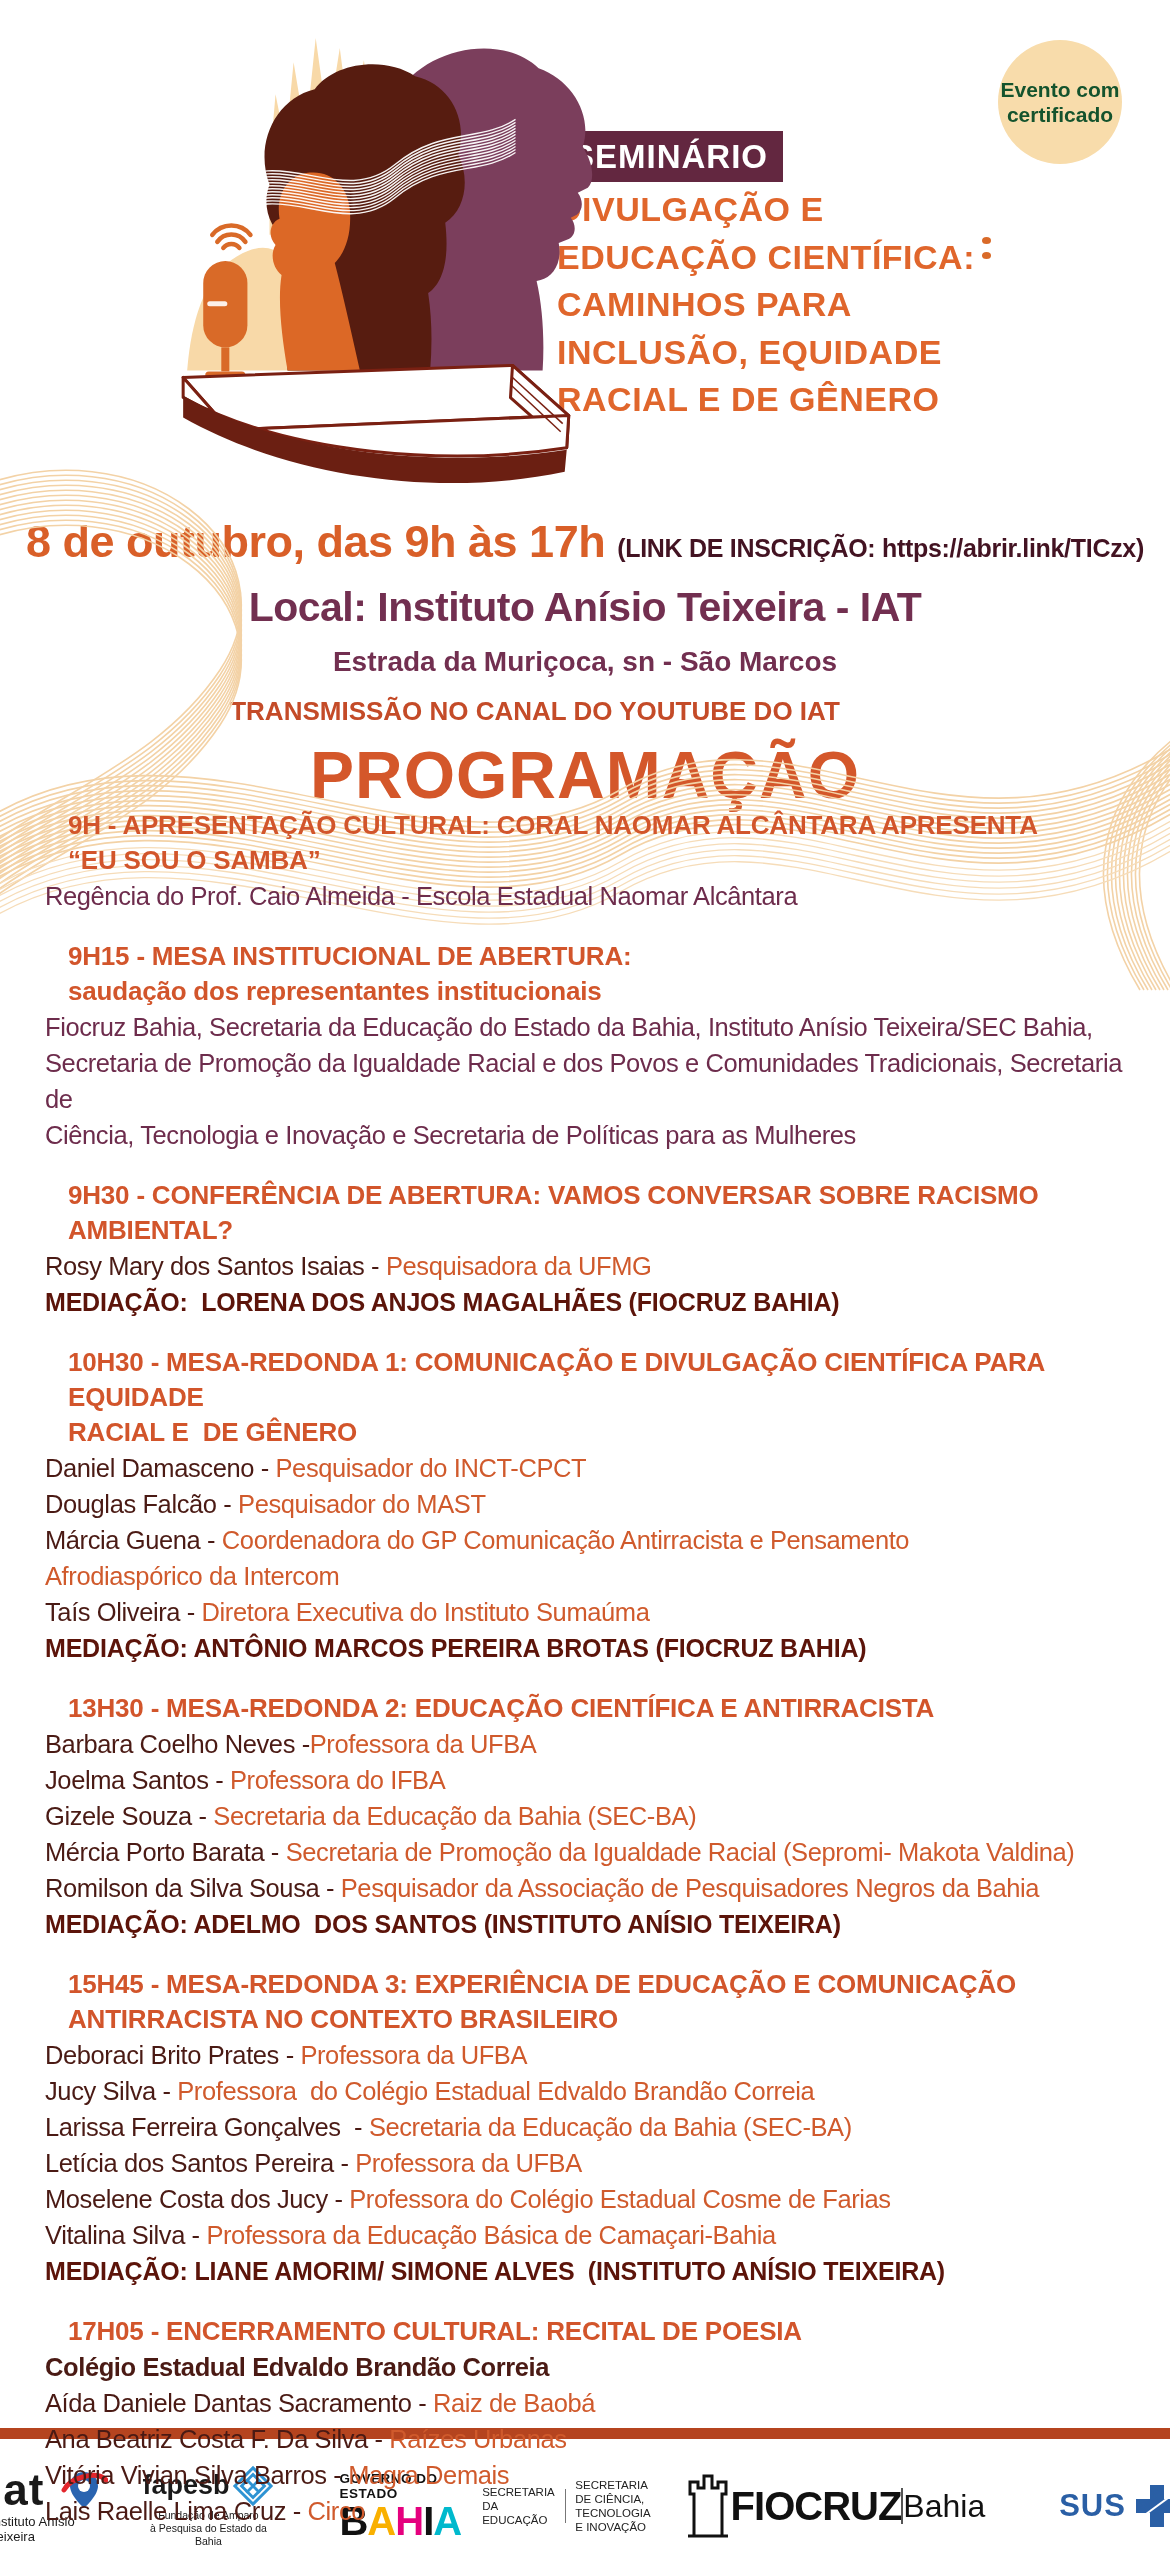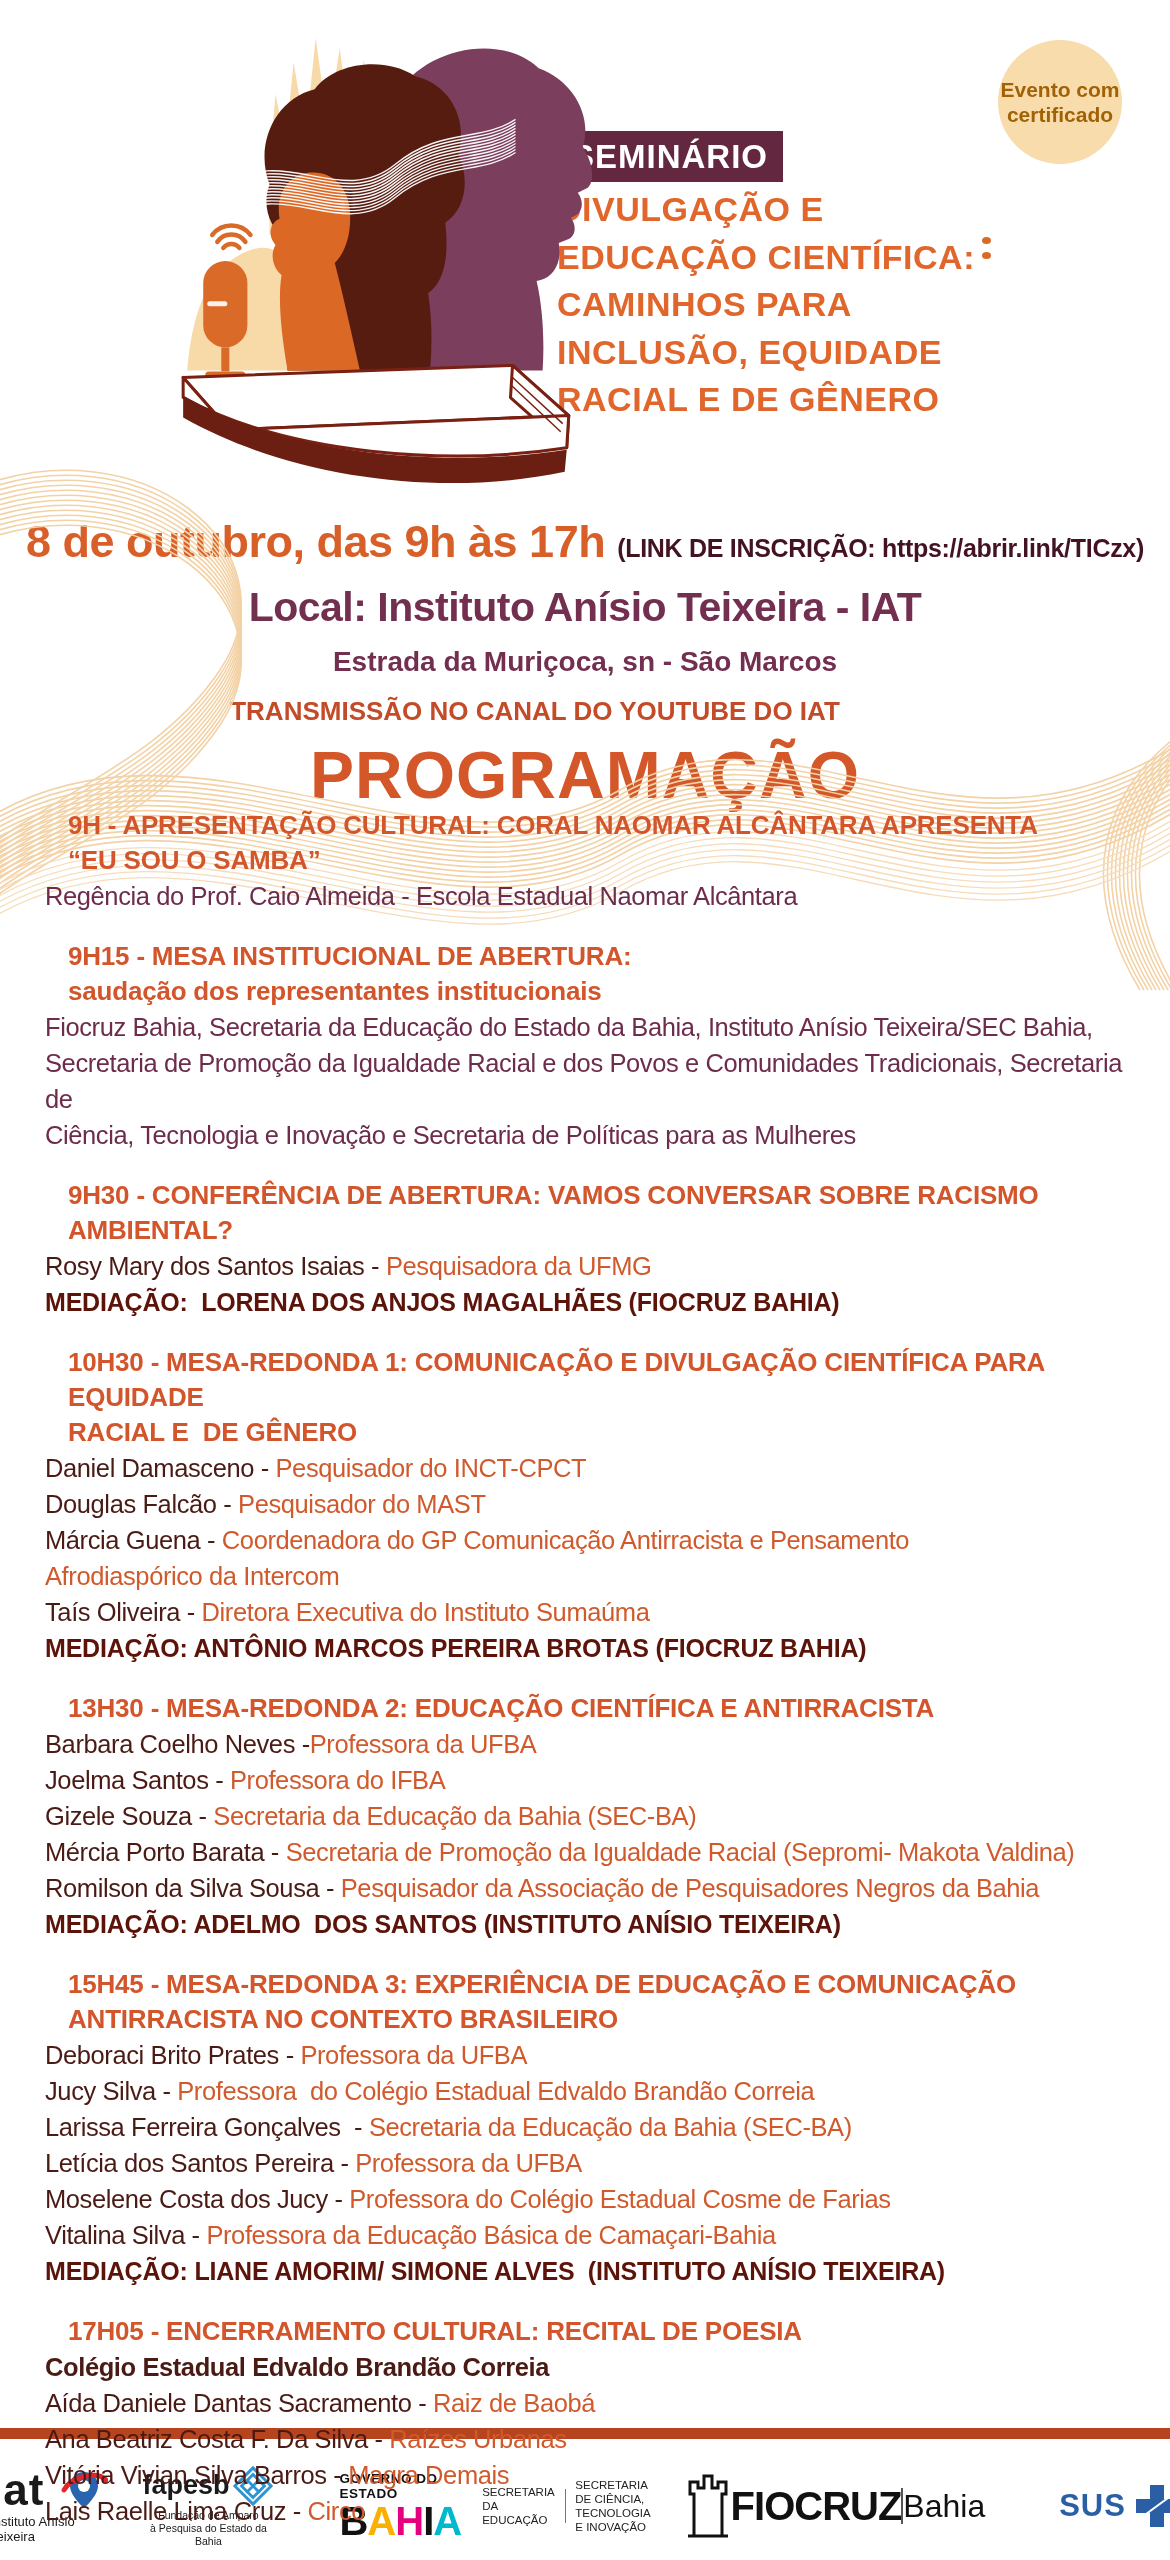--- a/index.html
+++ b/index.html
@@ -2,21 +2,21 @@
 <html><head>
 <meta charset="utf-8">
 <style>
   html,body{margin:0;padding:0;background:#ffffff;}
   .poster{position:relative;width:1170px;height:2560px;background:#ffffff;overflow:hidden;
           font-family:"Liberation Sans",sans-serif;}
   .pre{white-space:pre-wrap;}
   
   .badge{position:absolute;left:998px;top:40px;width:124px;height:124px;border-radius:50%;
          background:#f8dcab;display:flex;align-items:center;justify-content:center;text-align:center;}
-  .badge-text{font-size:21px;font-weight:700;color:#a16207;line-height:25px;}
+  .badge-text{font-size:21px;font-weight:700;color:#14532d;line-height:25px;}
   .seminario-tag{position:absolute;left:557px;top:131px;background:#632740;color:#ffffff;
          font-size:33px;font-weight:700;letter-spacing:1px;padding:7px 15px 6px 15px;}
   .main-title{position:absolute;left:557px;top:186px;width:580px;font-size:34px;font-weight:700;
          color:#e0662c;line-height:47.5px;letter-spacing:.5px;}
   .decor-dot{position:absolute;width:9px;height:7px;border-radius:50%;background:#d96a28;}
   
   .date-row{position:absolute;left:0;top:516px;width:1170px;display:flex;justify-content:center;
          align-items:baseline;gap:12px;}
   .date-text{font-size:45px;font-weight:700;color:#d95f28;letter-spacing:-.5px;}
   .inscription{font-size:25px;font-weight:700;color:#431322;letter-spacing:-.3px;}

